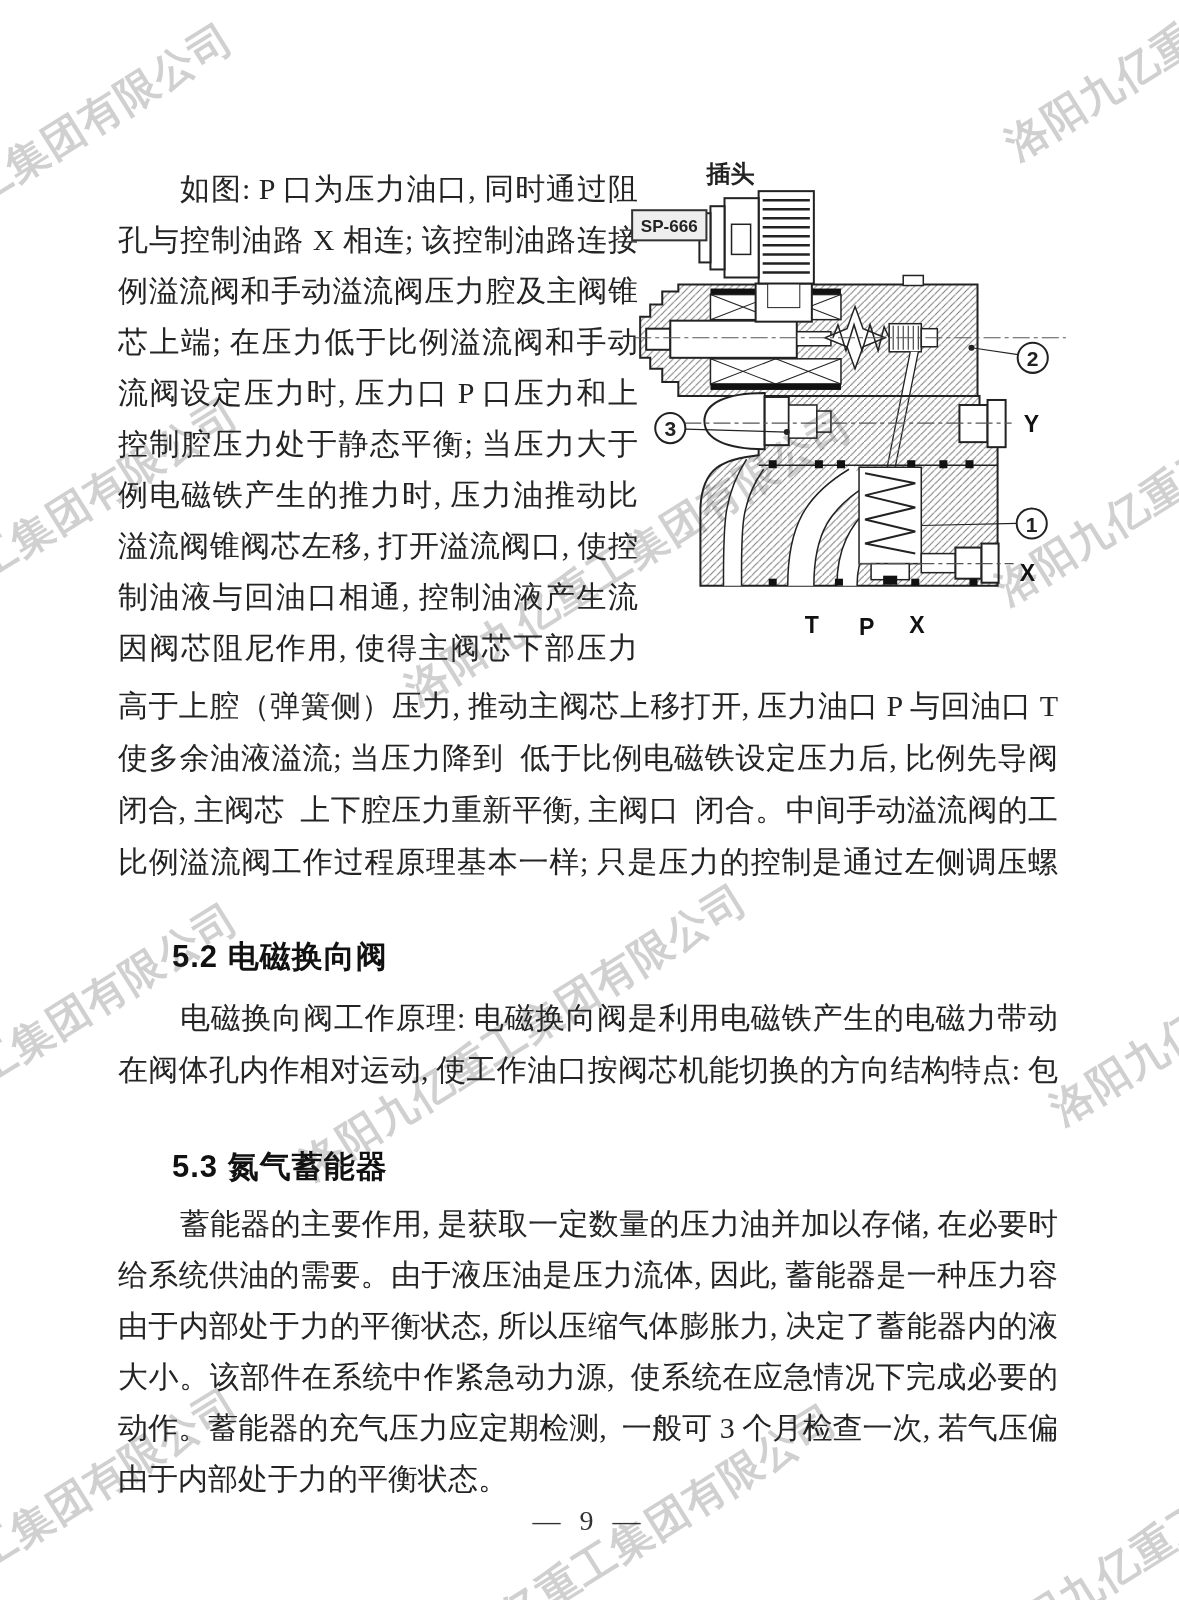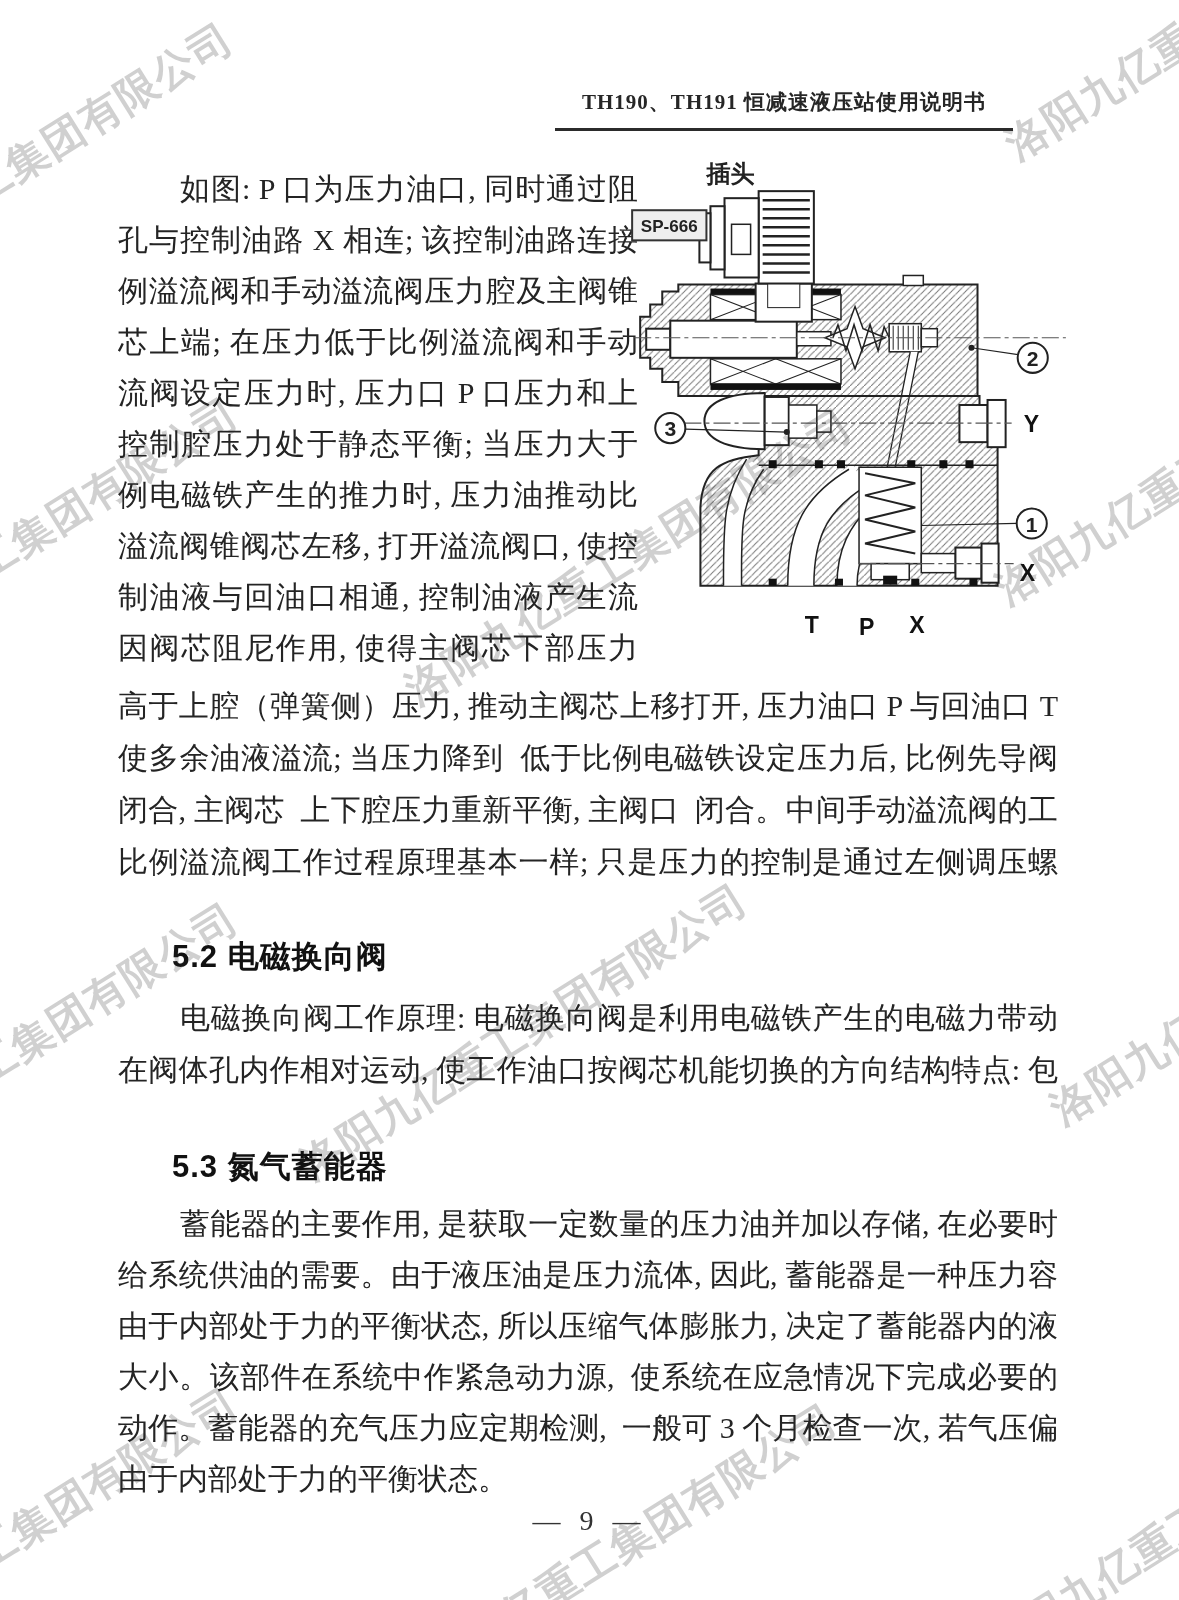--- a/index.html
+++ b/index.html
@@ -52,21 +52,20 @@
     transform:rotate(-32deg);transform-origin:0 0;
   }
 </style>
 </head>
 <body>
 
 <div class="page">
 
   <div class="content">
 
-    <div class="hdr">TH190、TH191 恒减速液压站使用说明书</div>
 
     <div class="block nrw" style="left:118px;top:163px;">
       <div class="line first">如图: P 口为压力油口, 同时通过阻尼</div>
       <div class="line">孔与控制油路 X 相连; 该控制油路连接比</div>
       <div class="line">例溢流阀和手动溢流阀压力腔及主阀锥阀</div>
       <div class="line">芯上端; 在压力低于比例溢流阀和手动溢</div>
       <div class="line">流阀设定压力时, 压力口 P 口压力和上端</div>
       <div class="line">控制腔压力处于静态平衡; 当压力大于比</div>
       <div class="line">例电磁铁产生的推力时, 压力油推动比例</div>
       <div class="line">溢流阀锥阀芯左移, 打开溢流阀口, 使控</div>

